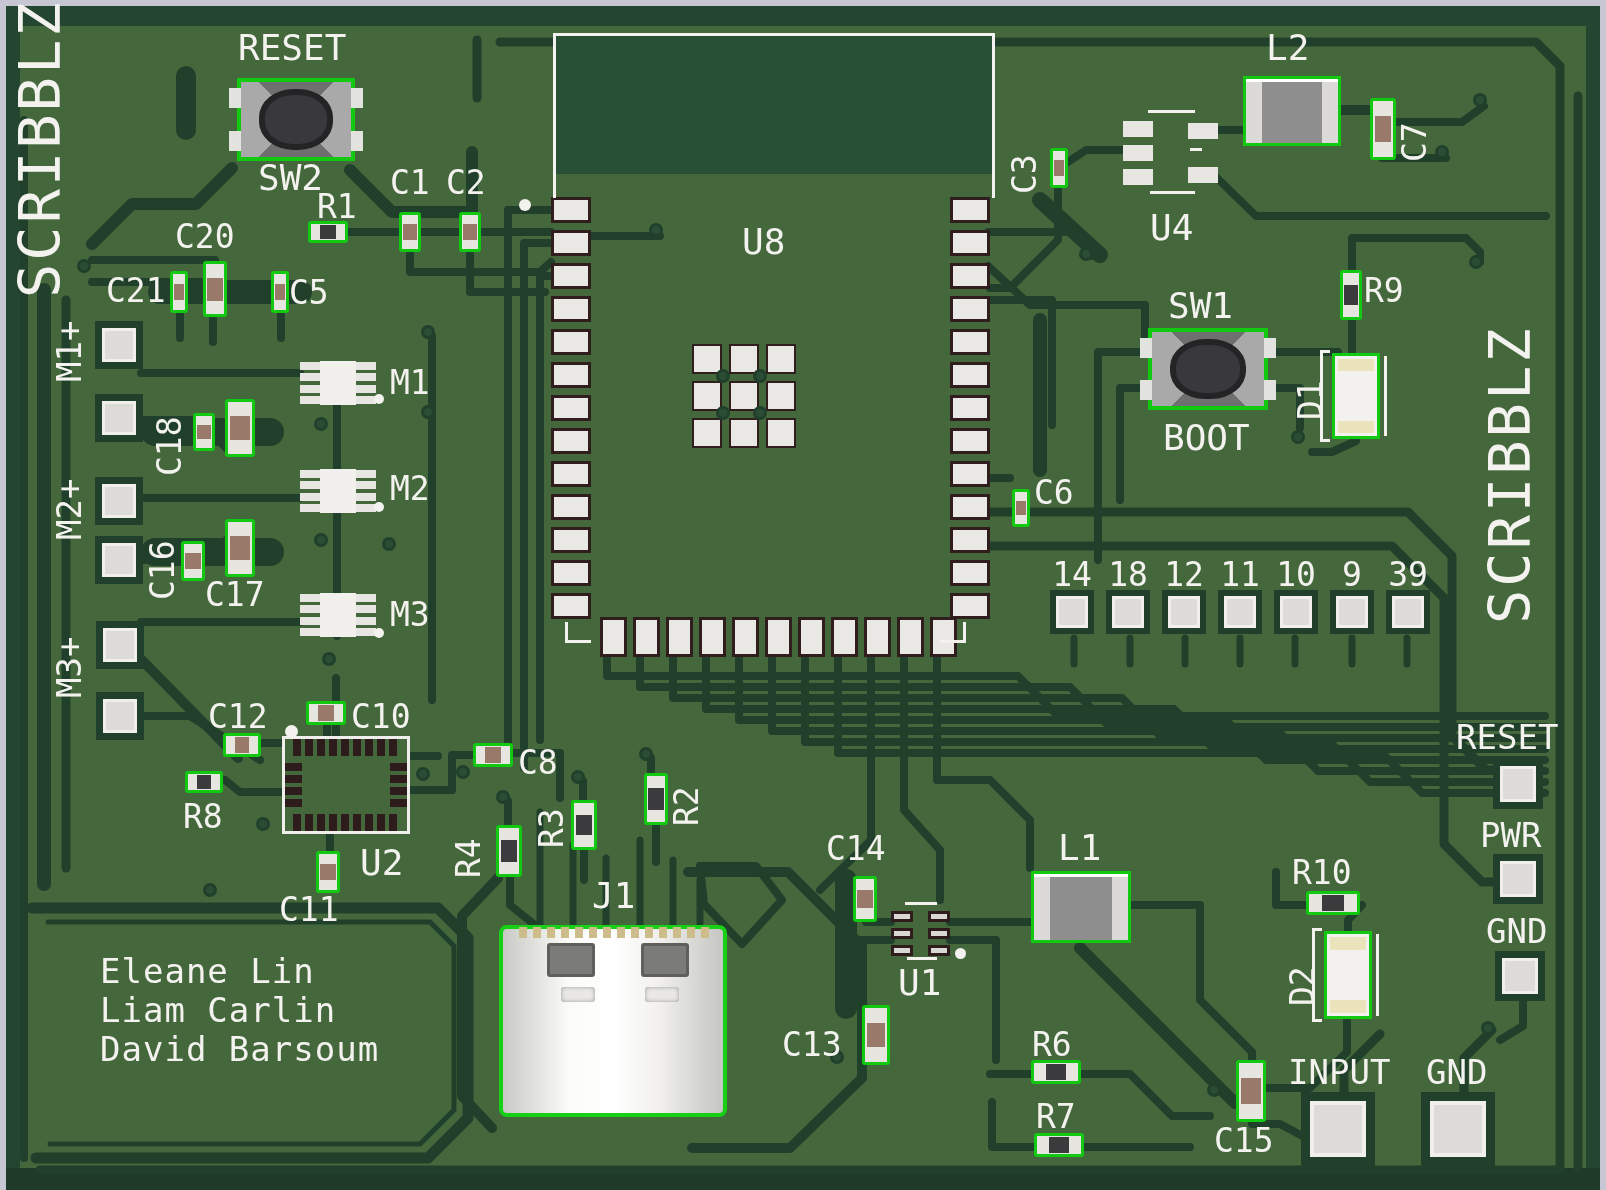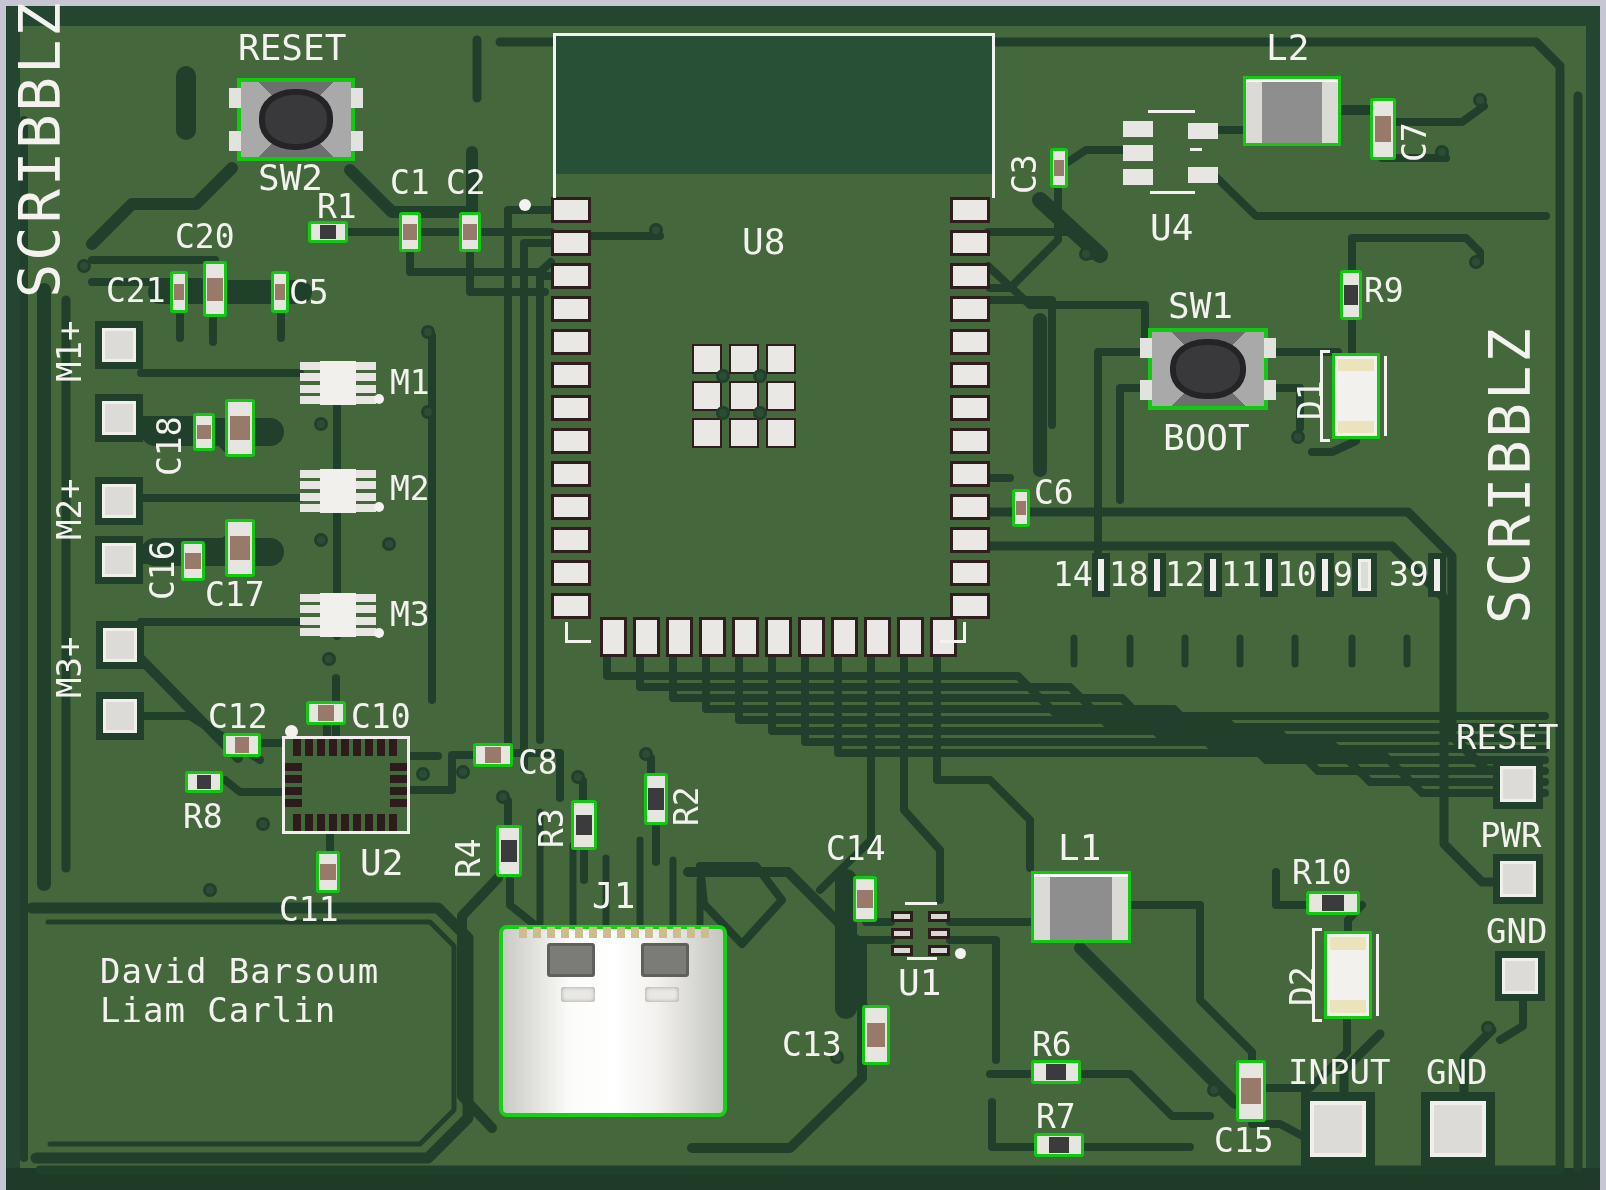--- a/index.html
+++ b/index.html
@@ -50,21 +50,21 @@
   .u2 .tp{top:0}.u2 .bp{bottom:0}
   .u2 .lp,.u2 .rp{position:absolute;top:24px;bottom:24px;width:17px;background:repeating-linear-gradient(180deg,#2e1b1b 0 8px,rgba(0,0,0,0) 8px 12px)}
   .u2 .lp{left:0}.u2 .rp{right:0}
   .usb{position:absolute;background:linear-gradient(90deg,#c9c9c5,#fbfbf9 30%,#ffffff 50%,#f2f1ee 70%,#c5c5c1);border:4px solid #16d016;border-radius:8px;z-index:4}
   .usb::before{content:"";position:absolute;left:10px;right:10px;top:-2px;height:11px;background:repeating-linear-gradient(90deg,rgba(0,0,0,0) 0 6px,#cdbd8d 6px 14px)}
   .usbrec{position:absolute;width:48px;height:34px;background:#7b7b78;border:3px solid #5f5f5c;border-radius:3px}
   .usbslot{position:absolute;width:34px;height:15px;background:#e9e8e4;border-radius:3px;box-shadow:inset 0 0 4px #9a9a96}
   .dbr{position:absolute;border:3px solid #f3f2ef;border-right:none;z-index:5}
   .credits{position:absolute;left:100px;top:952px;color:#f3f2ef;font-size:34px;line-height:39px;letter-spacing:1px;z-index:6}
   .pinrow{position:absolute;display:flex;gap:18px;z-index:3}
-  .pc{display:flex;flex-direction:row;align-items:center;gap:5px;width:38px}
+  .pc{display:flex;flex-direction:column;align-items:center;gap:5px;width:38px}
   .pc .num{position:static;font-size:33px}
   .pc .sq{position:static;width:32px;height:32px;box-shadow:0 0 0 6px #20402b}
 </style>
 </head>
 <body>
 
 <div id="board"></div>
 <div class="edge" style="left:6px;top:6px;width:1594px;height:20px"></div>
 <div class="edge" style="left:6px;top:6px;width:14px;height:1184px"></div>
 <div class="edge" style="left:1586px;top:6px;width:14px;height:1184px"></div>
@@ -427,22 +427,23 @@
 
 <div class="lbl big" style="left:592px;top:878px">J1</div>
 <div class="usb" style="left:499px;top:925px;width:228px;height:192px">
   <div class="usbrec" style="left:44px;top:14px"></div>
   <div class="usbrec" style="left:138px;top:14px"></div>
   <div class="usbslot" style="left:58px;top:58px"></div>
   <div class="usbslot" style="left:142px;top:58px"></div>
 </div>
 
 <div class="credits">
+  <div>Eleane Lin</div>
+  <div>Liam Carlin</div>
   <div>David Barsoum</div>
-  <div>Liam Carlin</div>
 </div>
 
 <div class="via" style="left:80px;top:262px"></div>
 <div class="via" style="left:206px;top:886px"></div>
 <div class="via" style="left:259px;top:820px"></div>
 <div class="via" style="left:317px;top:420px"></div>
 <div class="via" style="left:317px;top:536px"></div>
 <div class="via" style="left:325px;top:655px"></div>
 <div class="via" style="left:385px;top:540px"></div>
 <div class="via" style="left:424px;top:328px"></div>

